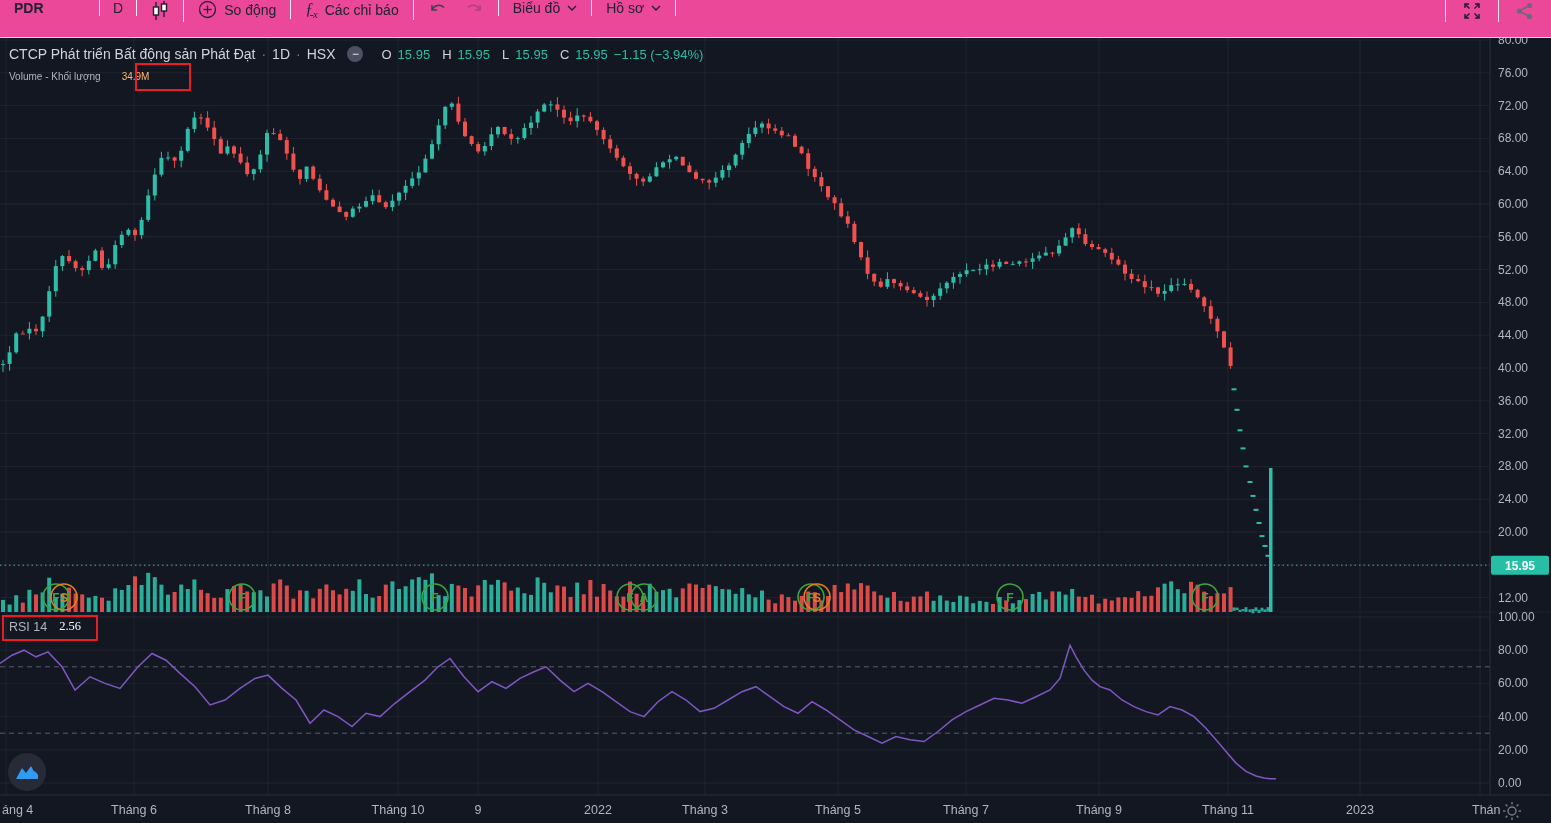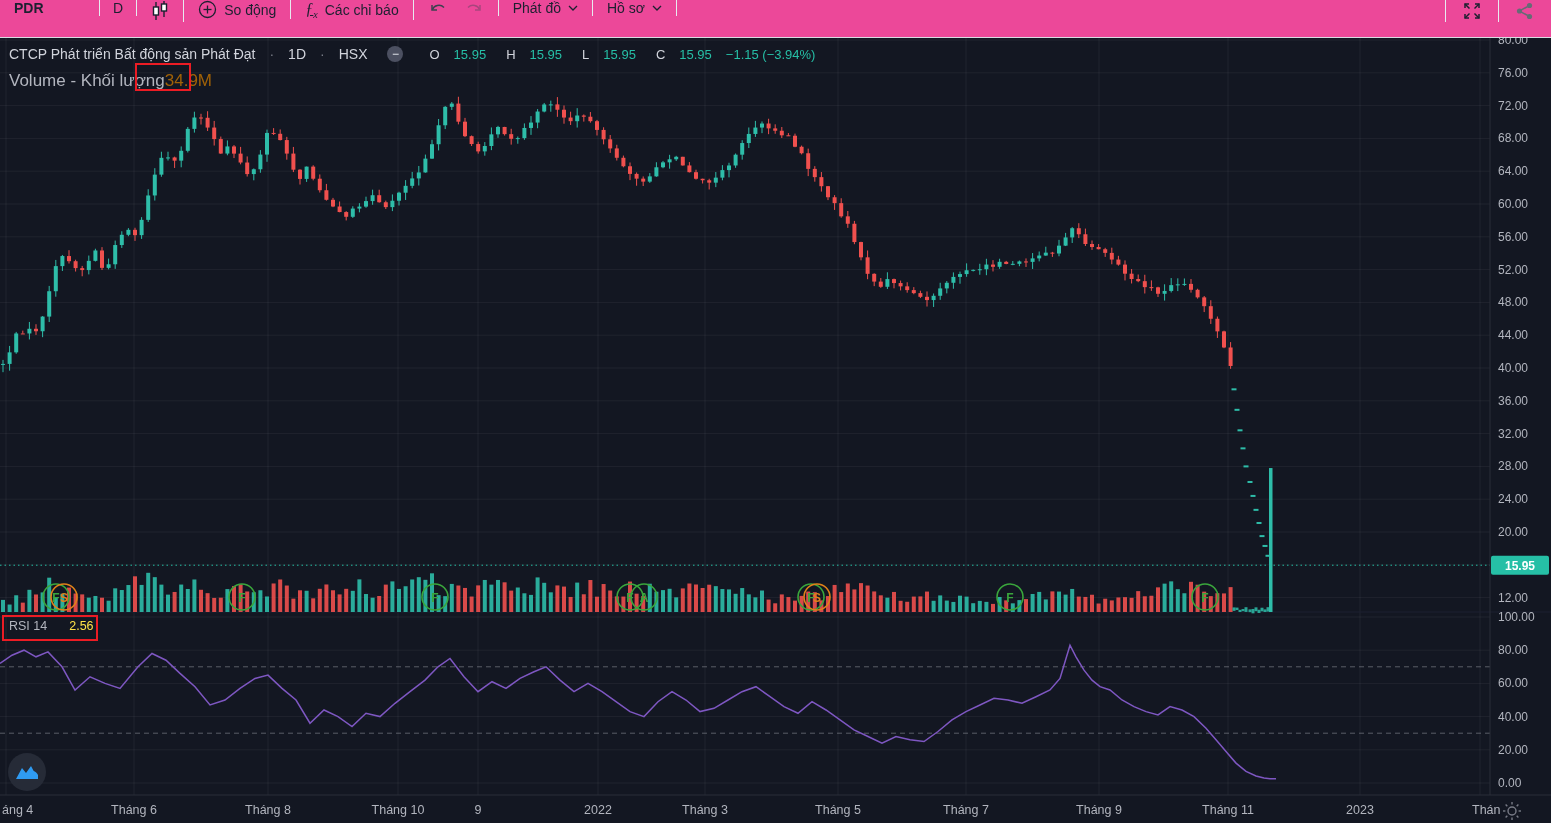--- a/index.html
+++ b/index.html
@@ -15,32 +15,32 @@
   .tb-right .tb-cell { border-right:none; border-left:1px solid #e7eaf0; padding:0 15px; }
   .fx { font-style:italic; font-family:"Liberation Serif", serif; font-size:16px;text-decoration:underline; }
   .fx sub { font-size:10px; font-style:italic; }
   .dim { opacity:.38; }
   svg.ticon { display:block; }
 
   
   .chart { position:relative; width:1551px; height:785px; background:#131722; }
   #cv { position:absolute; left:0; top:0; }
 
-  .legend { position:absolute; left:9px; top:8px; display:flex; align-items:center; gap:14px;
+  .legend { position:absolute; left:9px; top:8px; display:flex; align-items:center; gap:6px;
             color:#d1d4dc; font-size:14px; white-space:nowrap; z-index:5; }
   .legend .sep { color:#787b86; }
   .legend .chip { width:16px; height:16px; border-radius:50%; background:#4c5061; color:#e6e8ee;
                   display:flex; align-items:center; justify-content:center; font-size:12px; line-height:1; margin:0 6px; }
   .legend .o-lab { color:#d1d4dc; font-size:13px; margin-left:6px; }
   .legend .o-val { color:#26bfa6; font-size:13px; }
-  .row2 { position:absolute; left:9px; top:33px; display:flex; align-items:center; color:#b2b5be; font-size:17px; z-index:5; }
-  .row2 .vol-val { color:#a16207; }
-  .rsi-legend { position:absolute; left:9px; top:581px; display:flex; align-items:center; gap:16px;
+  .row2 { position:absolute; left:9px; top:33px; display:flex; align-items:center; color:#b2b5be; font-size:10px; z-index:5; }
+  .row2 .vol-val { color:#fdba74; margin-left:21px; }
+  .rsi-legend { position:absolute; left:9px; top:581px; display:flex; align-items:center; gap:6px;
                 color:#b2b5be; font-size:12.5px; z-index:5; }
-  .rsi-legend .rsi-val { color:#fde047; margin-left:6px; }
+  .rsi-legend .rsi-val { color:#ffffff; margin-left:6px;font-family:Liberation Serif, serif; }
 
   .redbox { position:absolute; border:2px solid #ec1c24; z-index:6; pointer-events:none; }
   .rb-volume { left:135px; top:25px; width:56px; height:28px; }
   .rb-rsi { left:2px; top:577px; width:96px; height:26px; }
 
   .logo { position:absolute; left:8px; top:715px; width:38px; height:38px; border-radius:50%;
           background:#262b37; display:flex; align-items:center; justify-content:center; z-index:5; }
 
   .sun { position:absolute; left:1500px; top:761px; width:24px; height:24px; z-index:5; display:flex; align-items:center; justify-content:center; }
 </style>
@@ -82,21 +82,21 @@
       <svg class="ticon" width="20" height="16" viewBox="0 0 20 16">
         <path d="M4 5 L4 10 L9 10" fill="none" stroke="#3c4150" stroke-width="1.5"></path>
         <path d="M4.5 9.5 C6 5.5, 12 3.5, 16 7.5" fill="none" stroke="#3c4150" stroke-width="1.5"></path>
       </svg>
       <svg class="ticon dim" width="20" height="16" viewBox="0 0 20 16">
         <path d="M16 5 L16 10 L11 10" fill="none" stroke="#3c4150" stroke-width="1.5"></path>
         <path d="M15.5 9.5 C14 5.5, 8 3.5, 4 7.5" fill="none" stroke="#3c4150" stroke-width="1.5"></path>
       </svg>
     </div>
     <div class="tb-cell">
-      <span>Phát đồ</span>
+      <span>Biểu đồ</span>
       <svg class="ticon" width="10" height="6" viewBox="0 0 10 6">
           <path d="M1 1 L5 5 L9 1" fill="none" stroke="#1c2030" stroke-width="1.3"></path>
         </svg>
     </div>
     <div class="tb-cell">
       <span>Hồ sơ</span>
       <svg class="ticon" width="10" height="6" viewBox="0 0 10 6">
           <path d="M1 1 L5 5 L9 1" fill="none" stroke="#1c2030" stroke-width="1.3"></path>
         </svg>
     </div>

